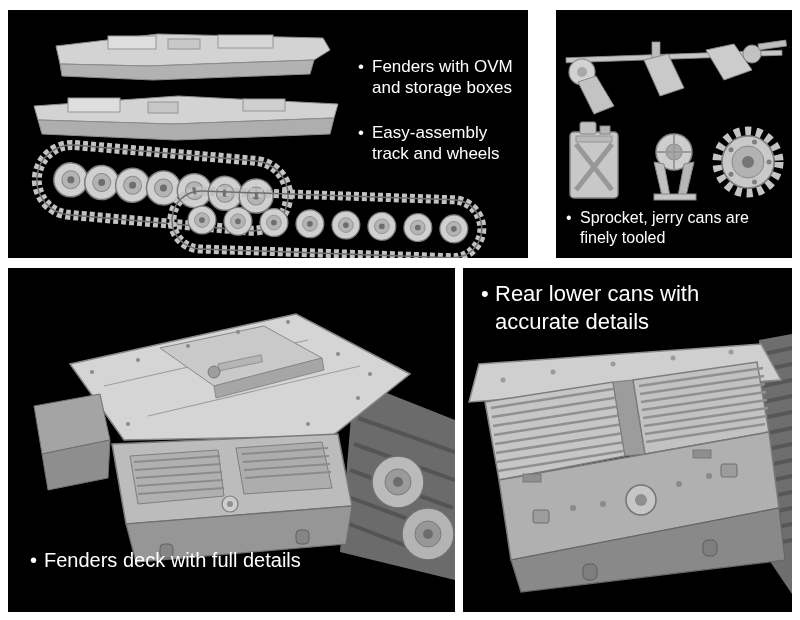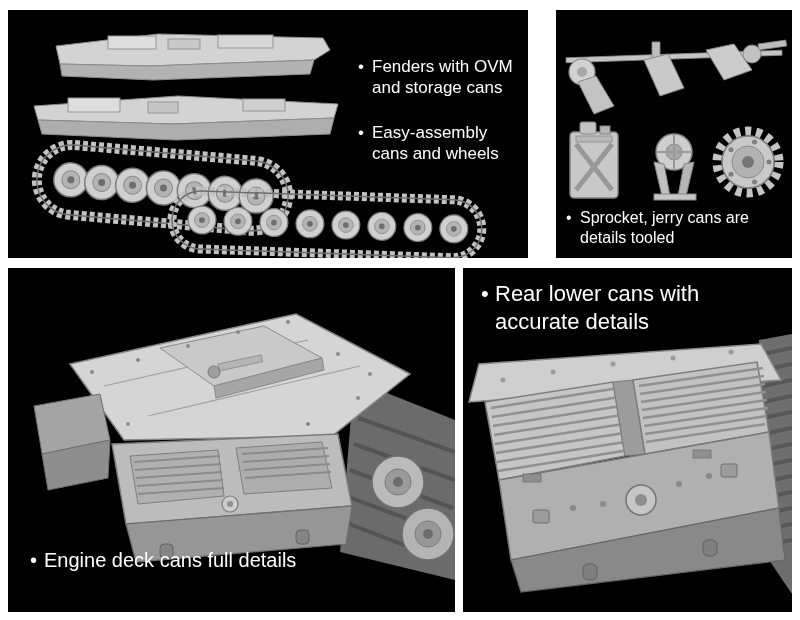--- a/index.html
+++ b/index.html
@@ -78,25 +78,25 @@
       <use href="#wheel" transform="translate(138,29) scale(0.82)"></use>
       <use href="#wheel" transform="translate(174,29) scale(0.82)"></use>
       <use href="#wheel" transform="translate(210,29) scale(0.82)"></use>
       <use href="#wheel" transform="translate(246,29) scale(0.82)"></use>
       <use href="#wheel" transform="translate(282,29) scale(0.82)"></use>
     </g>
   </svg>
 
   <div class="caption cap-tl" id="cap-tl-1">
     <span class="bullet">•</span>
-    <span>Fenders with OVM and storage cans</span>
+    <span>Fenders with OVM and storage boxes</span>
   </div>
   <div class="caption cap-tl" id="cap-tl-2">
     <span class="bullet">•</span>
-    <span>Easy-assembly cans and wheels</span>
+    <span>Easy-assembly track and wheels</span>
   </div>
 </div>
 
 <div class="panel" id="panel-tr">
   <svg class="art" viewBox="0 0 236 248">
     <g>
       <rect x="10" y="44" width="216" height="5" fill="#c6c6c6" stroke="#8a8a8a" stroke-width="0.8" transform="rotate(-2 118 46)"></rect>
       <line x1="28" y1="48" x2="26" y2="60" stroke="#b0b0b0" stroke-width="3"></line>
       <circle cx="26" cy="62" r="13" fill="#d2d2d2" stroke="#8a8a8a" stroke-width="1.2"></circle>
       <circle cx="26" cy="62" r="5" fill="#a8a8a8"></circle>
@@ -135,21 +135,21 @@
       <circle cx="55" cy="36" r="2.5" fill="#7e7e7e"></circle>
       <circle cx="40.5" cy="56" r="2.5" fill="#7e7e7e"></circle>
       <circle cx="17" cy="48.3" r="2.5" fill="#7e7e7e"></circle>
       <circle cx="17" cy="23.7" r="2.5" fill="#7e7e7e"></circle>
       <circle cx="40.5" cy="16" r="2.5" fill="#7e7e7e"></circle>
     </g>
   </svg>
 
   <div class="caption cap-tr">
     <span class="bullet">•</span>
-    <span>Sprocket, jerry cans are details tooled</span>
+    <span>Sprocket, jerry cans are finely tooled</span>
   </div>
 </div>
 
 <div class="panel" id="panel-bl">
   <svg class="art" viewBox="0 0 447 344">
     <g>
 
       <polygon points="346,112 447,152 447,312 332,284" fill="#6b6b6b"></polygon>
       <line x1="350" y1="150" x2="447" y2="184" stroke="#545454" stroke-width="4"></line>
       <line x1="346" y1="176" x2="447" y2="212" stroke="#545454" stroke-width="4"></line>
@@ -200,21 +200,21 @@
       <circle cx="222" cy="236" r="3" fill="#8f8f8f"></circle>
 
       <polygon points="118,256 344,238 338,276 128,294" fill="#969696" stroke="#6e6e6e" stroke-width="1.2"></polygon>
       <rect x="152" y="276" width="13" height="14" rx="4" fill="#858585" stroke="#636363" stroke-width="1"></rect>
       <rect x="288" y="262" width="13" height="14" rx="4" fill="#858585" stroke="#636363" stroke-width="1"></rect>
     </g>
   </svg>
 
   <div class="caption cap-bl">
     <span class="bullet">•</span>
-    <span>Engine deck cans full details</span>
+    <span>Fenders deck with full details</span>
   </div>
 </div>
 
 <div class="panel" id="panel-br">
   <svg class="art" viewBox="0 0 329 344">
     <g>
 
       <polygon points="296,72 329,66 329,326 306,292" fill="#6e6e6e"></polygon>
       <line x1="300" y1="86" x2="329" y2="80" stroke="#575757" stroke-width="4"></line>
       <line x1="300" y1="102" x2="329" y2="96" stroke="#575757" stroke-width="4"></line>

